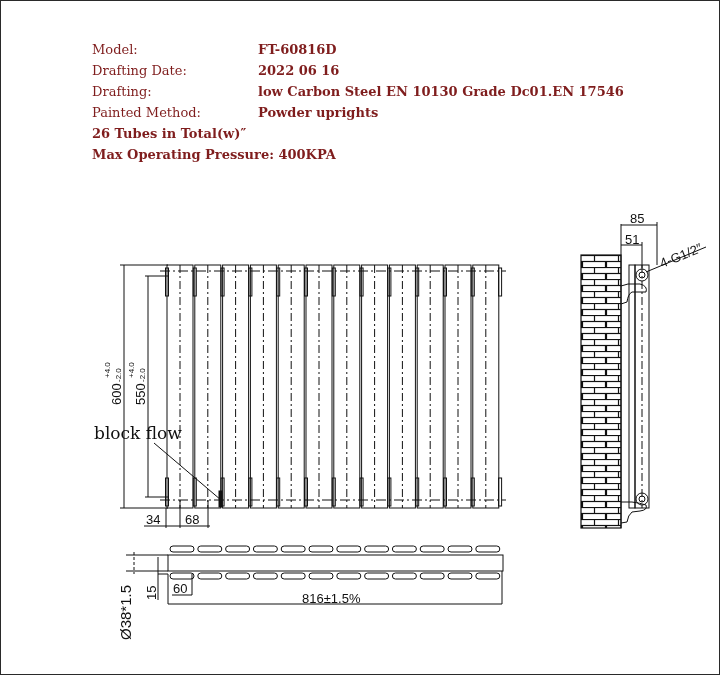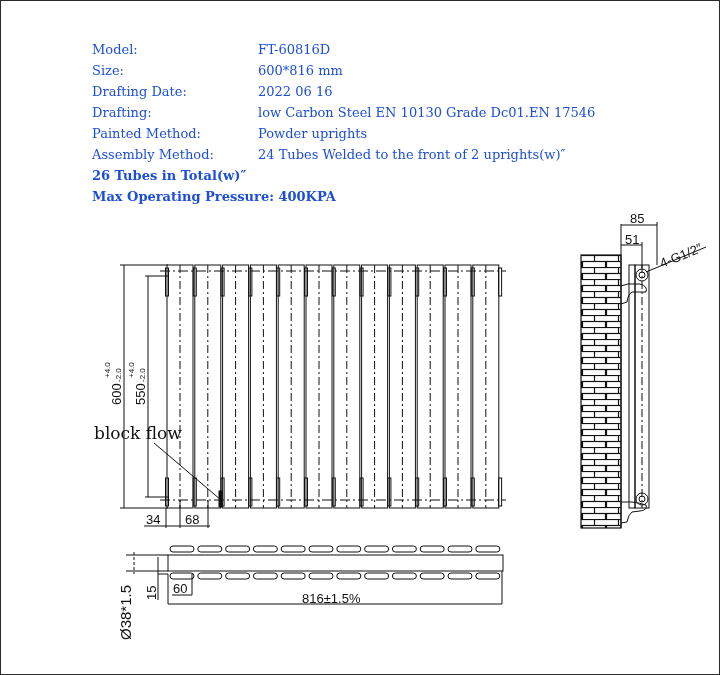--- a/index.html
+++ b/index.html
@@ -4,60 +4,52 @@
 <style>
   html, body { margin: 0; padding: 0; background: #ffffff; }
   body { width: 720px; height: 675px; position: relative; overflow: hidden; }
   .frame {
     position: absolute; left: 0; top: 0; width: 718px; height: 673px;
     border: 1px solid #2a2a2a; background: #ffffff;
   }
   .spec {
     position: absolute; left: 92px; top: 40px;
     font-family: "DejaVu Serif", "Liberation Serif", serif;
-    font-size: 13px; color: #1d4ed8; line-height: 20px;
+    font-size: 13px; color: #7f1d1d; line-height: 20px;
   }
   .spec .row { position: relative; height: 21px; white-space: nowrap; }
   .spec .lbl { position: absolute; left: 0; }
-  .spec .val { position: absolute; left: 166px; }
+  .spec .val { position: absolute; left: 166px; font-weight: bold; }
   .spec .row.full .lbl { position: static; font-weight: bold; }
   svg { position: absolute; left: 0; top: 0; }
   .dim { font-family: "Liberation Sans", "DejaVu Sans", sans-serif; font-size: 13px; fill: #111; }
   .dim-sm { font-family: "Liberation Sans", "DejaVu Sans", sans-serif; font-size: 8px; fill: #111; }
   .serif-lbl { font-family: "DejaVu Serif", "Liberation Serif", serif; font-size: 17px; fill: #111; }
 </style>
 </head>
 <body>
 
 <div class="frame"></div>
 
 <div class="spec">
   <div class="row">
     <span class="lbl">Model:</span>
     <span class="val">FT-60816D</span>
   </div>
   <div class="row">
-    <span class="lbl">Size:</span>
-    <span class="val">600*816 mm</span>
-  </div>
-  <div class="row">
     <span class="lbl">Drafting Date:</span>
     <span class="val">2022 06 16</span>
   </div>
   <div class="row">
     <span class="lbl">Drafting:</span>
     <span class="val">low Carbon Steel  EN 10130 Grade Dc01.EN 17546</span>
   </div>
   <div class="row">
     <span class="lbl">Painted Method:</span>
     <span class="val">Powder uprights</span>
-  </div>
-  <div class="row">
-    <span class="lbl">Assembly Method:</span>
-    <span class="val">24 Tubes Welded to the front of 2 uprights(w)″</span>
   </div>
   <div class="row full">
     <span class="lbl">26 Tubes in Total(w)″</span>
   </div>
   <div class="row full">
     <span class="lbl">Max Operating Pressure: 400KPA</span>
   </div>
 </div>
 
 <svg width="720" height="675" viewBox="0 0 720 675">

